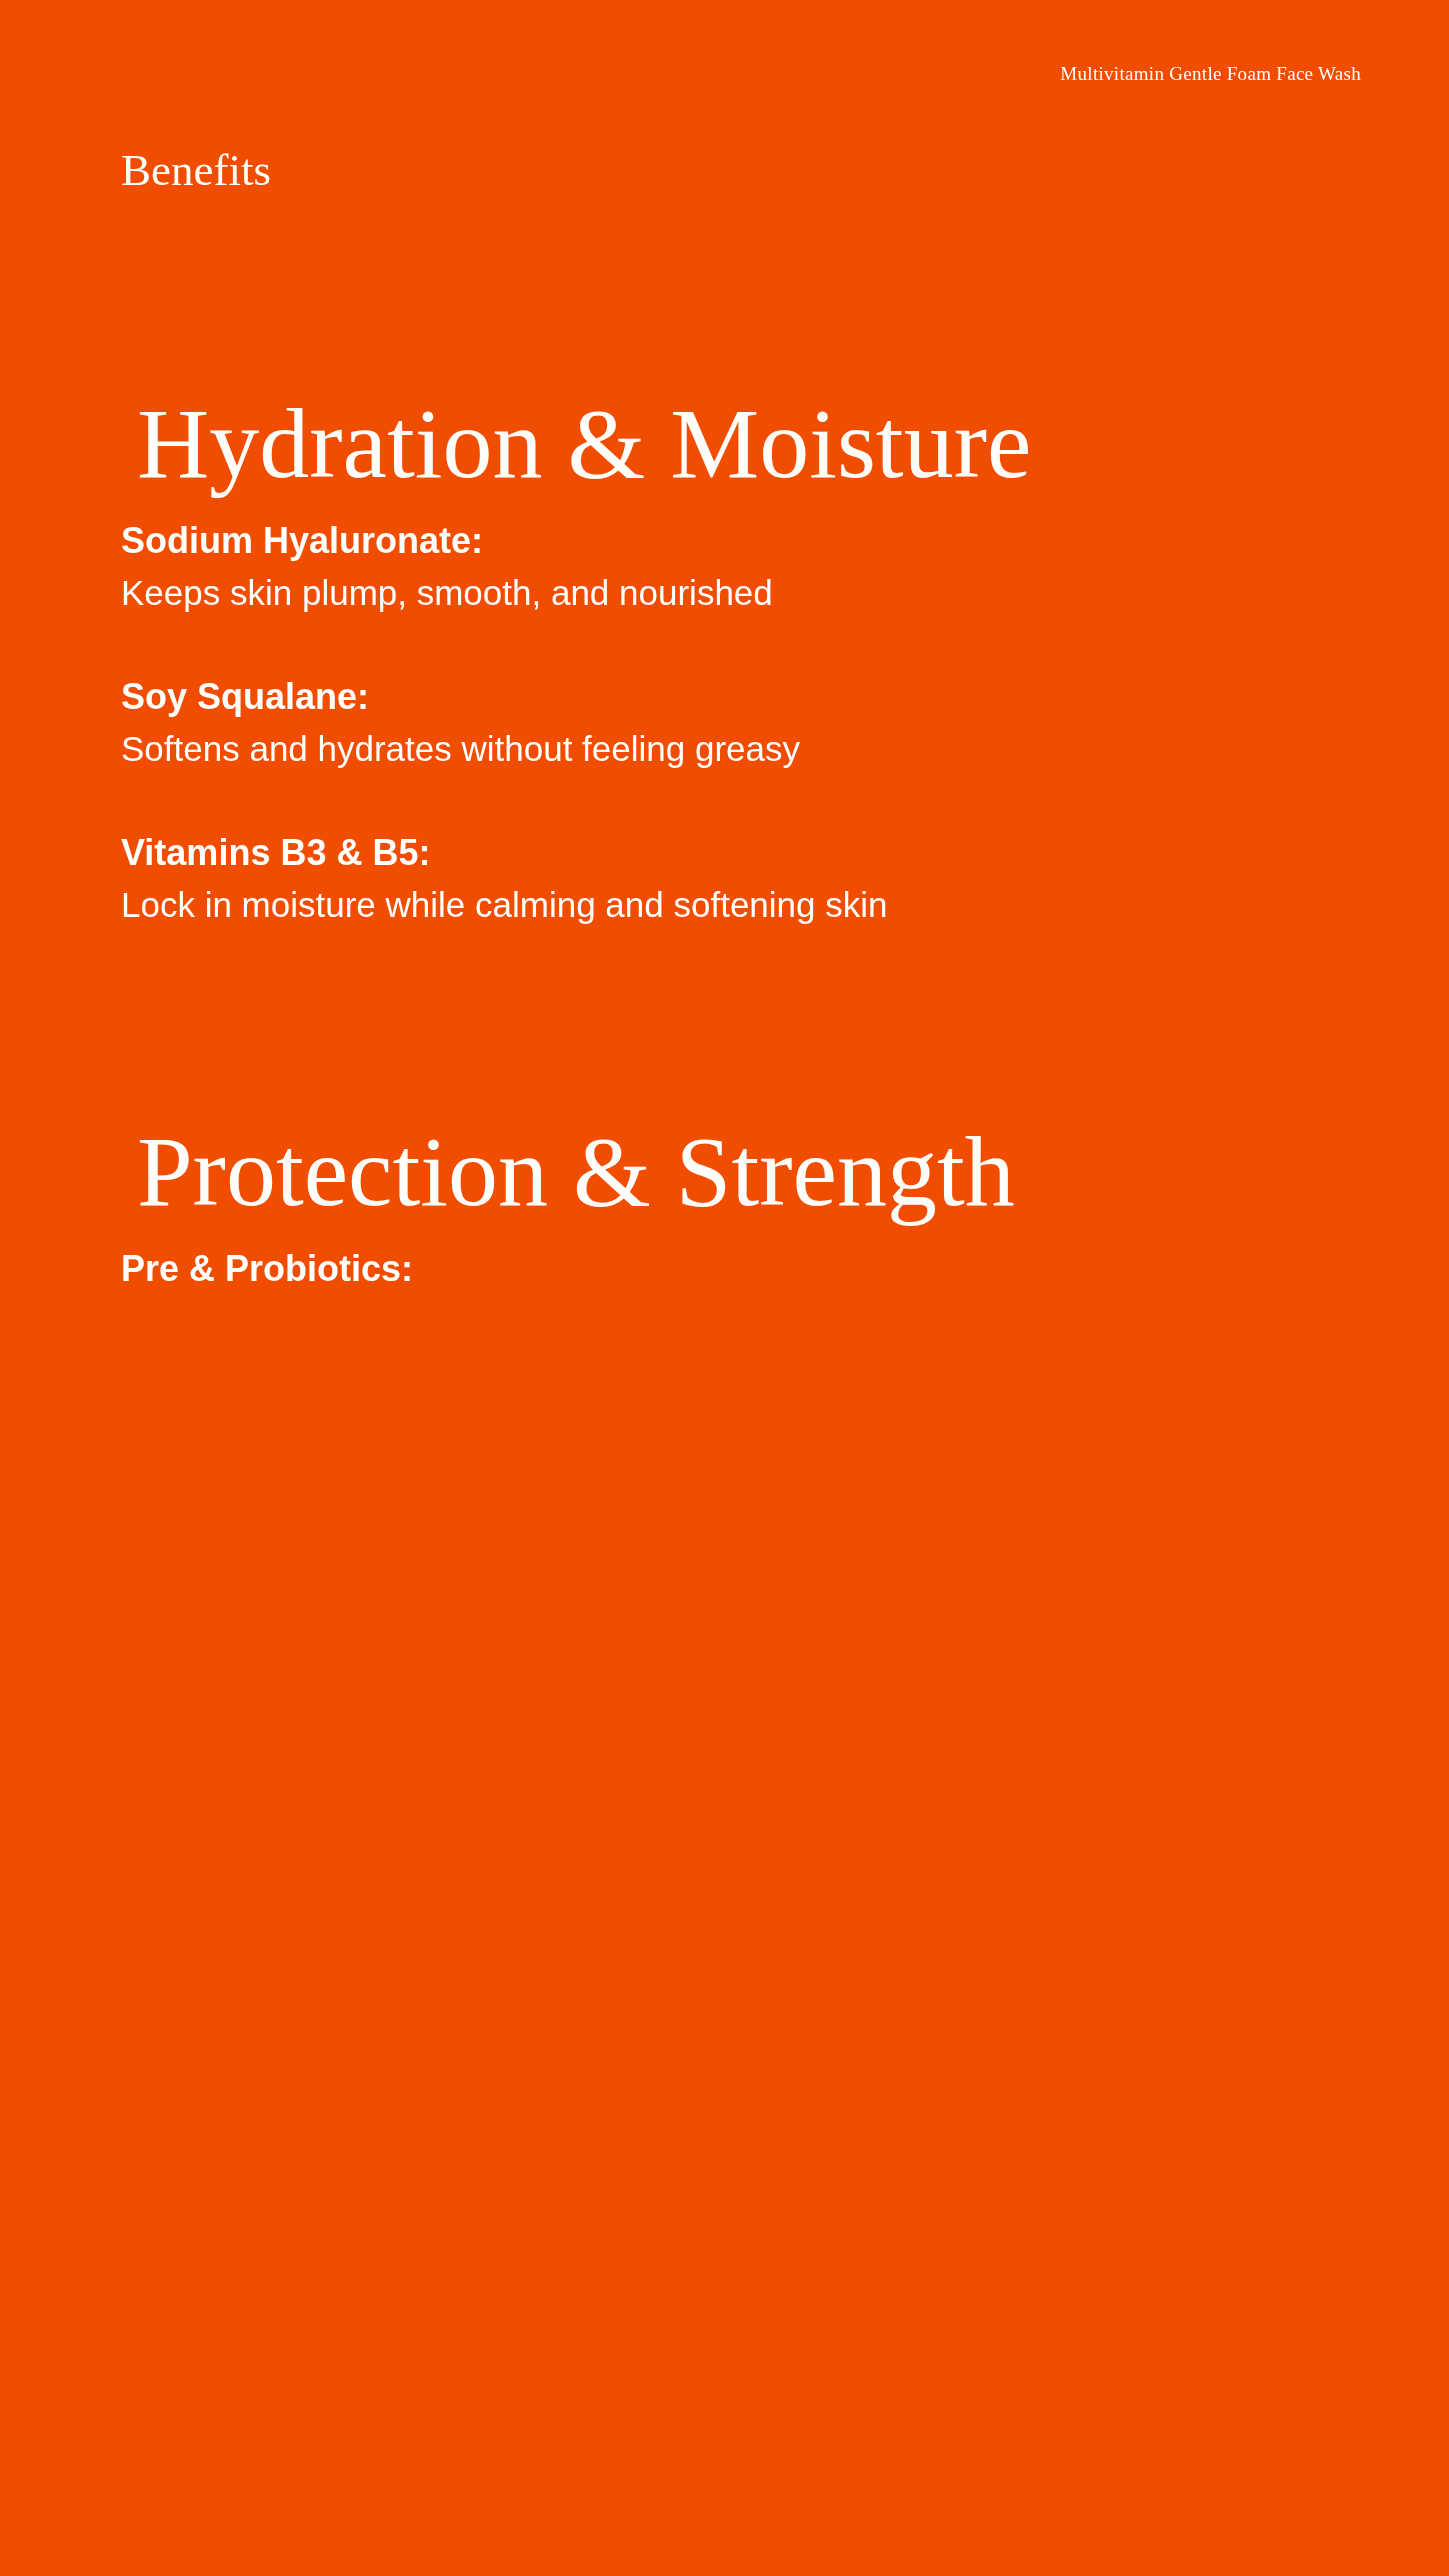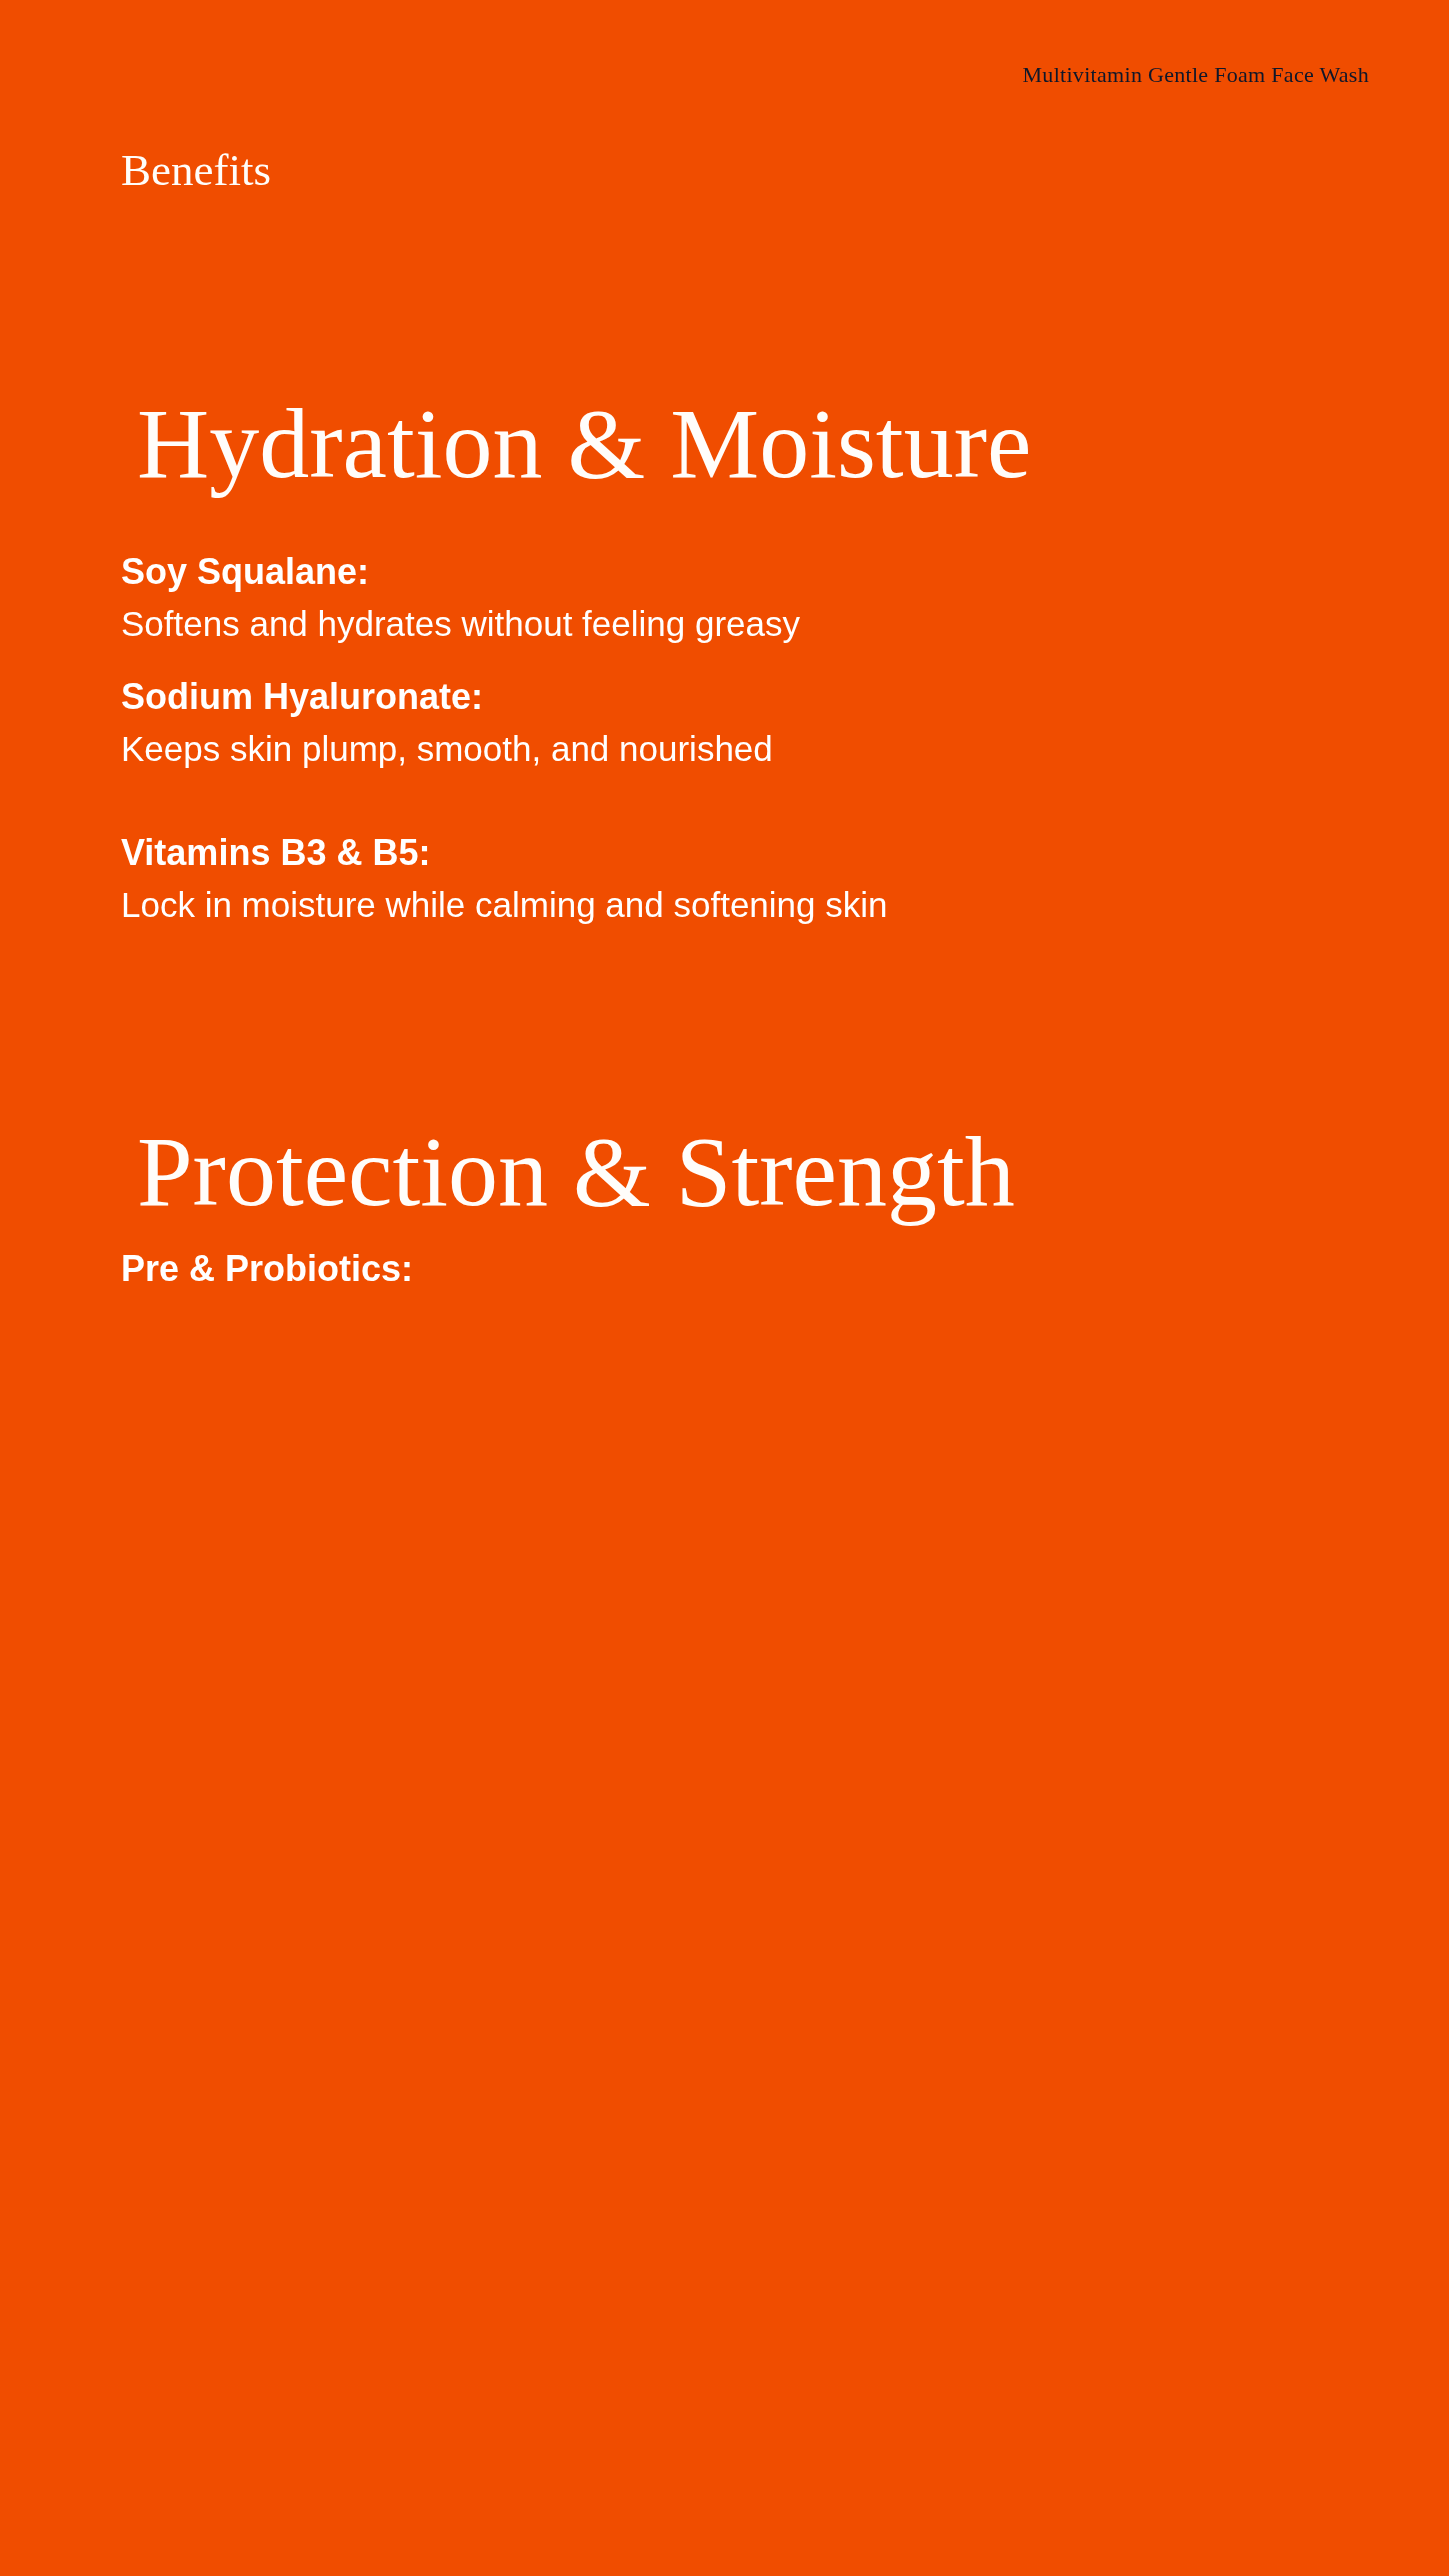--- a/index.html
+++ b/index.html
@@ -12,26 +12,26 @@
     height: 2576px;
     background: #F04D00;   
     overflow: hidden;
     font-family: "Liberation Sans", sans-serif;
   }
 
   
   .product-name {
     position: absolute;
     top: 64px;
-    right: 80px;
+    right: 88px;
     font-family: "Liberation Serif", serif;
-    font-size: 22px;
+    font-size: 19px;
     line-height: 1;
     letter-spacing: 0.3px;
-    color: #0f172a;        
+    color: #ffffff;        
   }
 
   
   .eyebrow {
     position: absolute;
     top: 148px;
     left: 121px;
     font-family: "Liberation Serif", serif;
     font-weight: 400;
     font-size: 45px;
@@ -80,28 +80,28 @@
 
 <div class="canvas">
 
   <div class="product-name">Multivitamin Gentle Foam Face Wash</div>
 
   <div class="eyebrow">Benefits</div>
 
   <div class="section section-1">
     <h2 class="section-title">Hydration &amp; Moisture</h2>
 
+    <div class="item first">
+      <div class="item-label">Sodium Hyaluronate:</div>
+      <div class="item-desc">Keeps skin plump, smooth, and nourished</div>
+    </div>
+
     <div class="item">
       <div class="item-label">Soy Squalane:</div>
       <div class="item-desc">Softens and hydrates without feeling greasy</div>
-    </div>
-
-    <div class="item first">
-      <div class="item-label">Sodium Hyaluronate:</div>
-      <div class="item-desc">Keeps skin plump, smooth, and nourished</div>
     </div>
 
     <div class="item">
       <div class="item-label">Vitamins B3 &amp; B5:</div>
       <div class="item-desc">Lock in moisture while calming and softening skin</div>
     </div>
   </div>
 
   <div class="section section-2">
     <h2 class="section-title">Protection &amp; Strength</h2>

